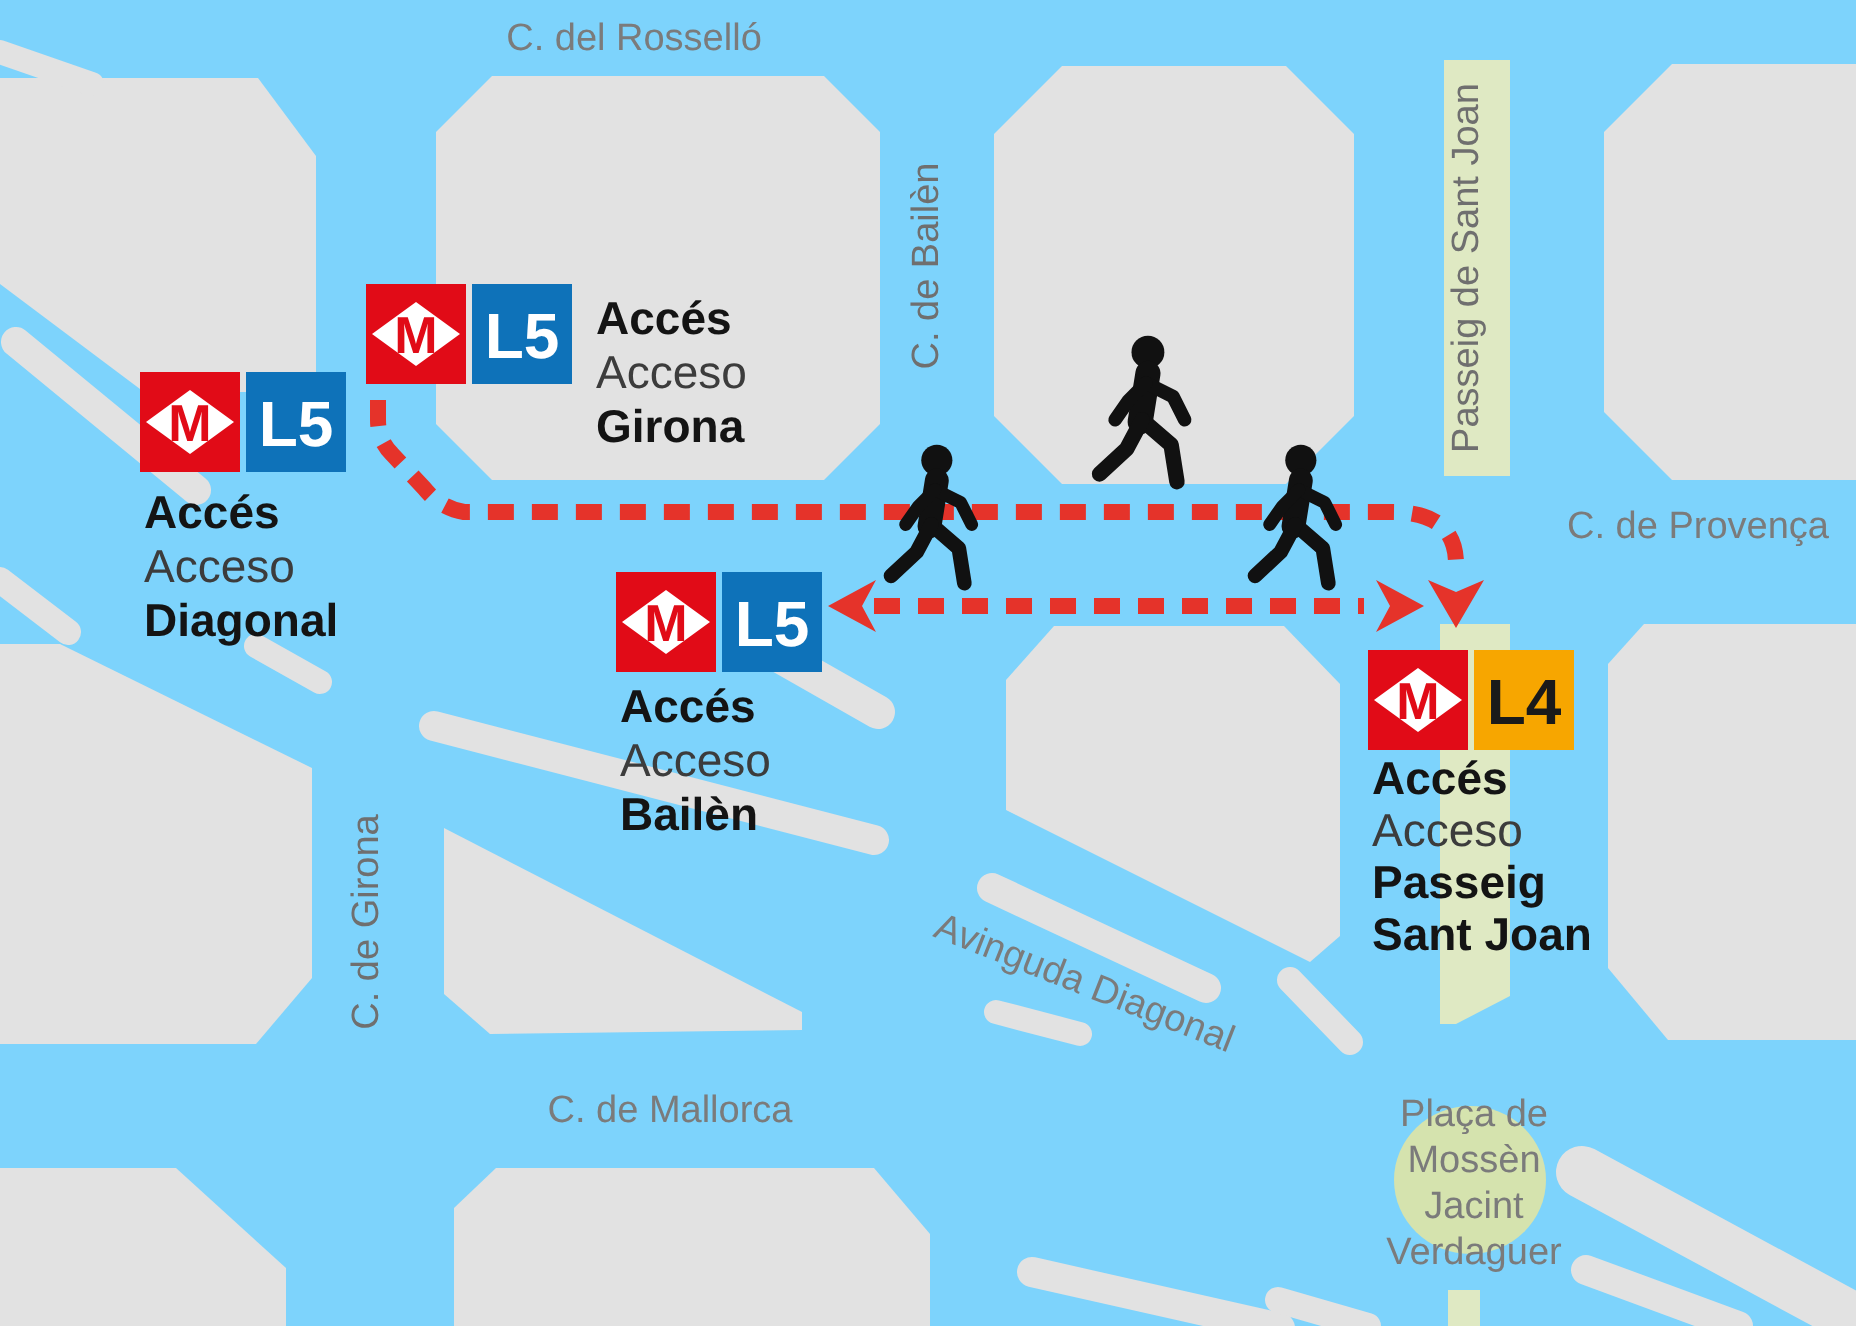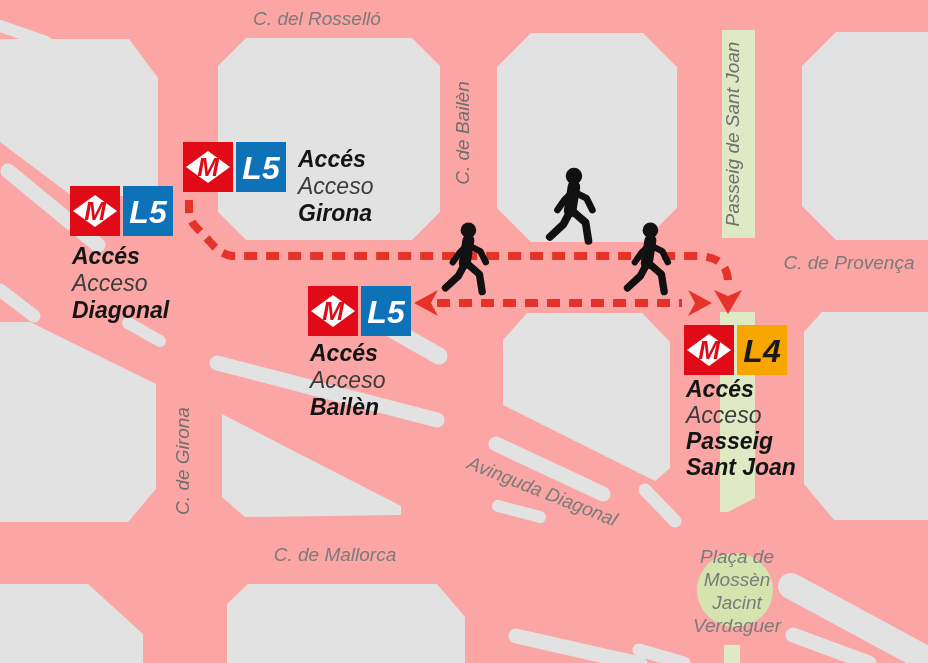--- a/index.html
+++ b/index.html
@@ -1,17 +1,17 @@
 <!DOCTYPE html>
 <html><head>
 <meta charset="utf-8">
 <style>
   html,body{margin:0;padding:0;background:#ffffff;}
   body{font-family:"Liberation Sans", sans-serif;}
-  .stage{position:relative;width:928px;height:663px;background:#fca5a5;overflow:hidden;font-style:italic;}
+  .stage{position:relative;width:928px;height:663px;background:#7dd3fc;overflow:hidden;}
   svg{display:block;}
   text{font-family:"Liberation Sans", sans-serif;}
   .street-label{fill:#7b7b7b;font-size:19px;}
   .street-label-v{fill:#6f6f6f;font-size:19px;}
   .access-bold{fill:#141414;font-size:23px;font-weight:bold;}
   .access-reg{fill:#3c3c3c;font-size:23px;}
   .badge-letter{font-weight:bold;}
 </style>
 </head>
 <body>

